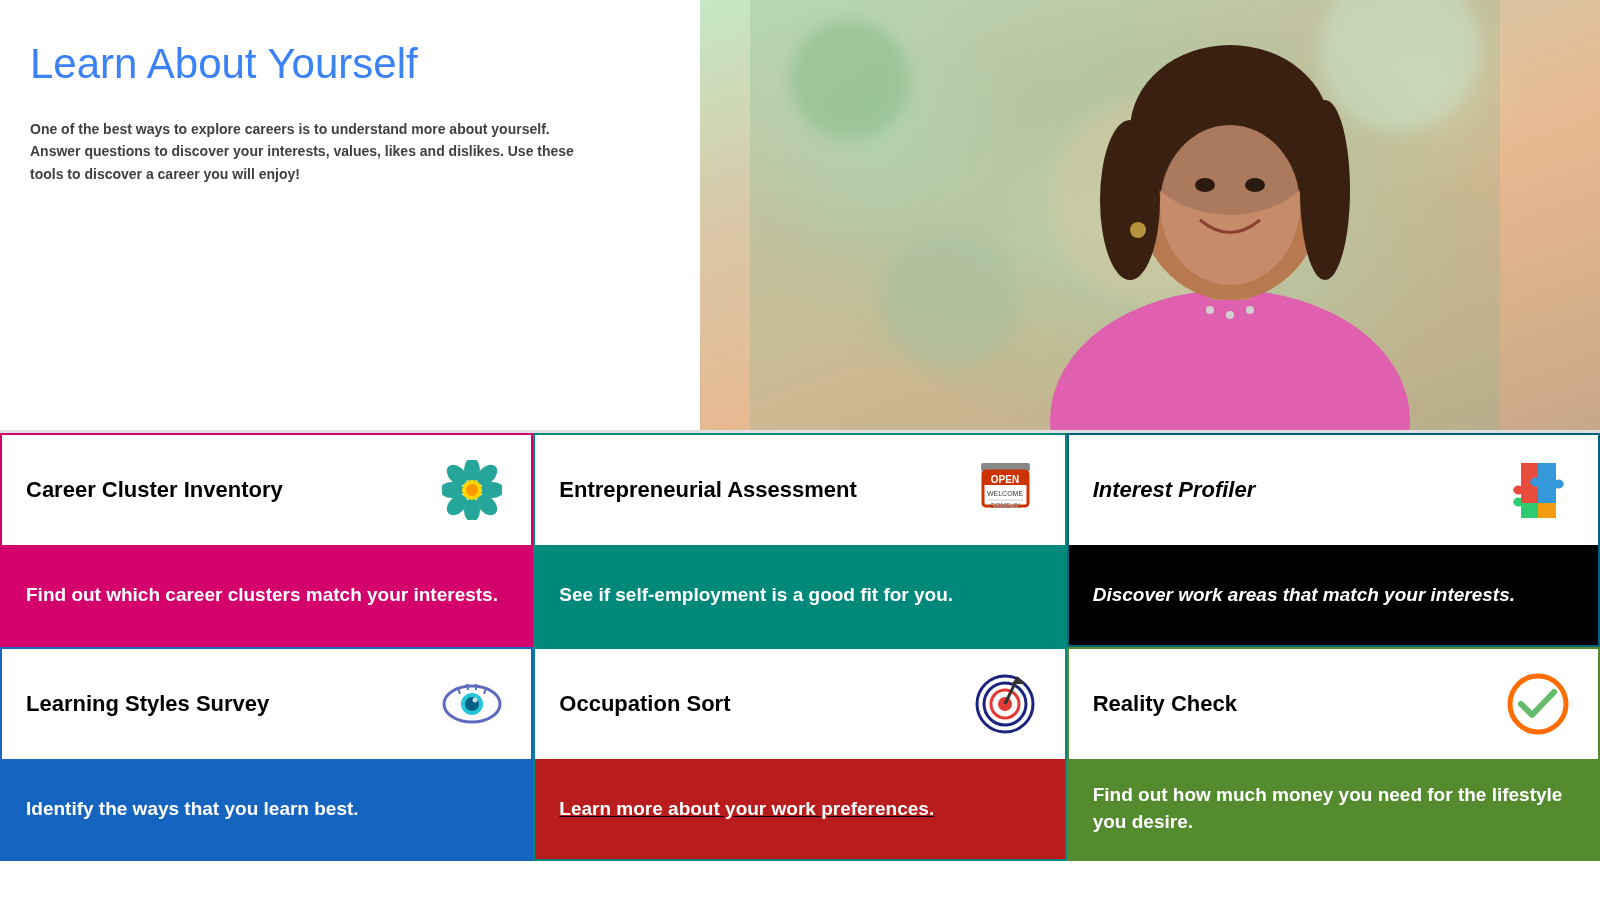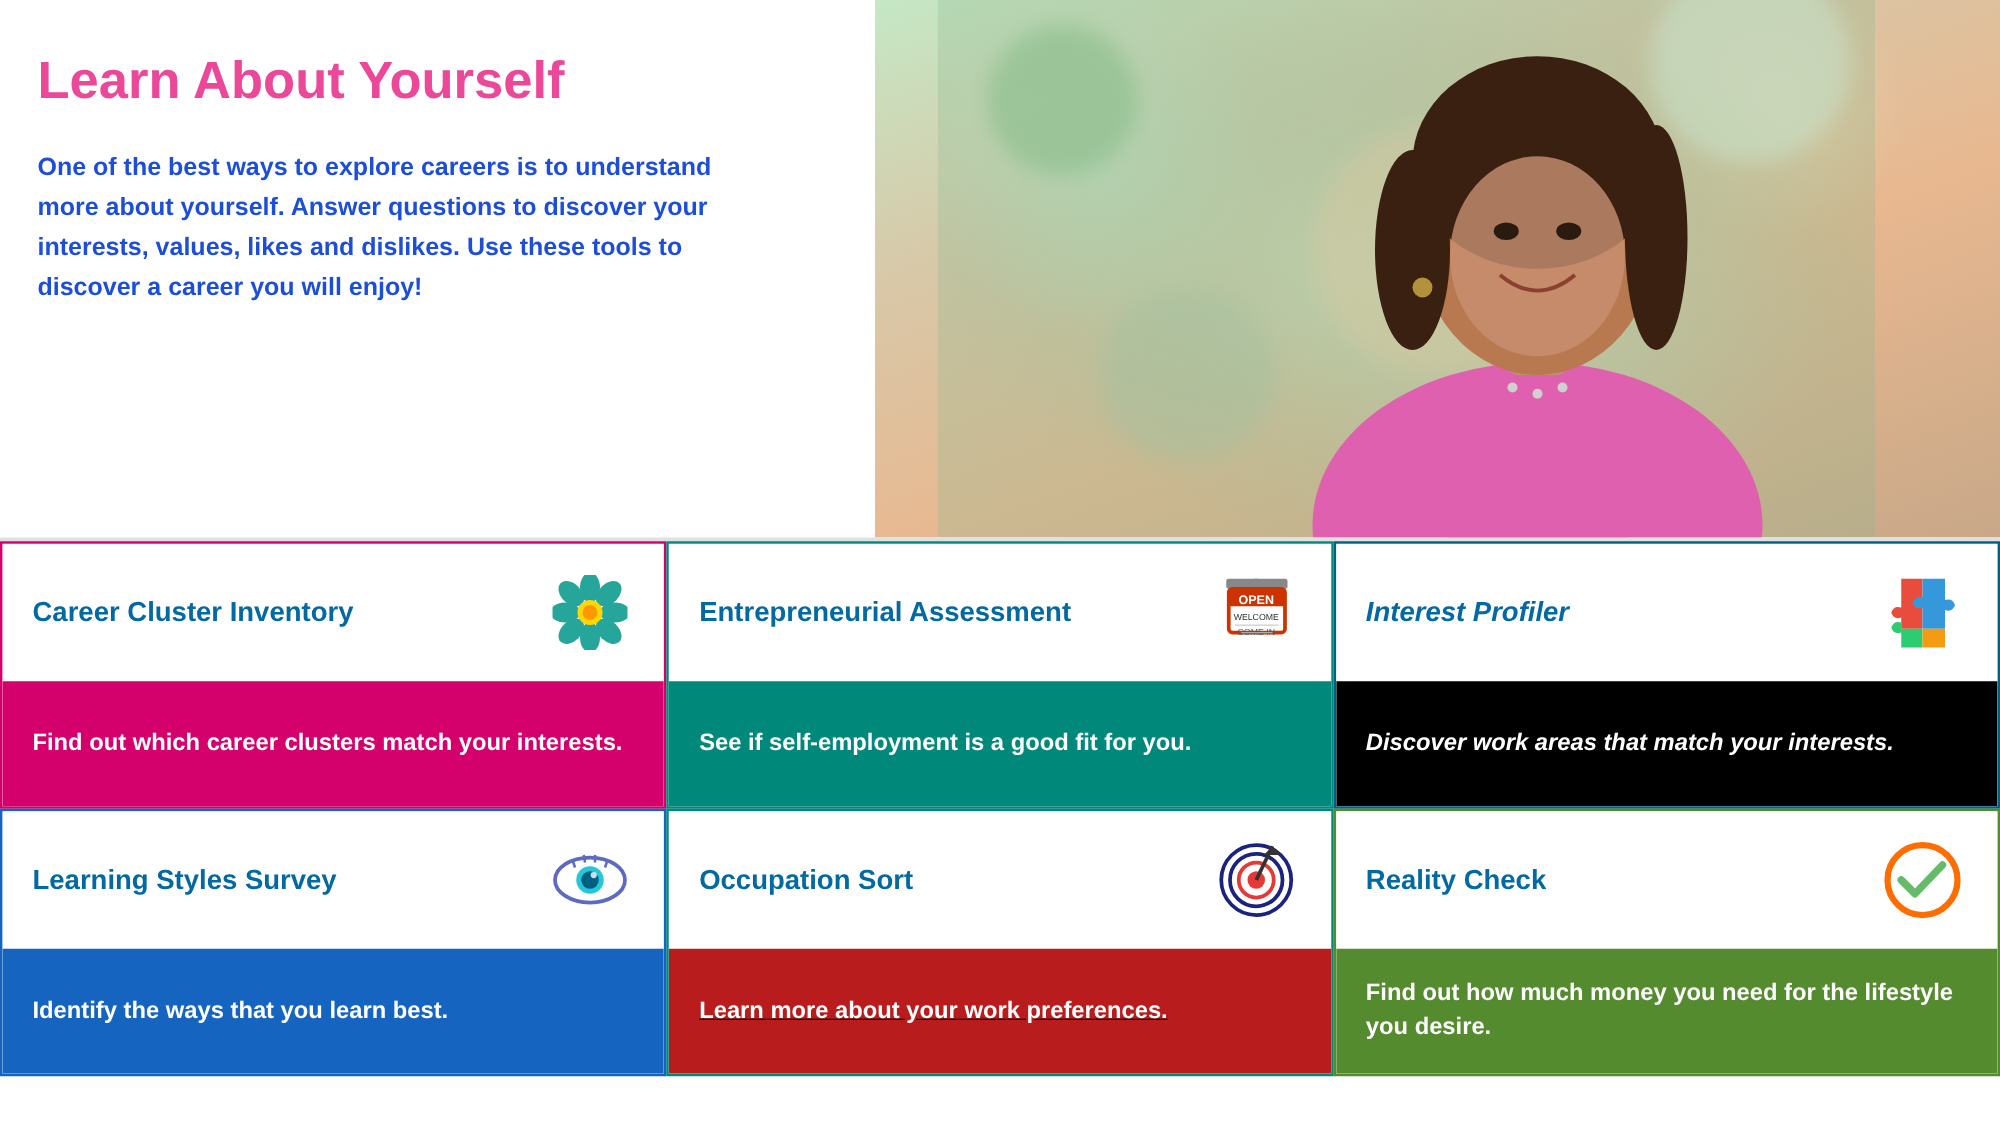--- a/index.html
+++ b/index.html
@@ -41,29 +41,29 @@
     .hero-content {
       position: absolute;
       left: 30px;
       top: 40px;
       width: 600px;
       z-index: 2;
     }
 
     .hero-title {
       font-size: 42px;
+      font-weight: 400;
+      color: #3b82f6;
+      margin-bottom: 30px;
+    }
+
+    .hero-description {
+      font-size: 14px;
       font-weight: 700;
-      color: #ec4899;
-      margin-bottom: 30px;
-    }
-
-    .hero-description {
-      font-size: 20px;
-      font-weight: 700;
-      color: #1d4ed8;
+      color: #404040;
       line-height: 1.6;
       max-width: 550px;
     }
 
     
     .cards-grid {
       display: grid;
       grid-template-columns: repeat(3, 1fr);
       grid-template-rows: repeat(2, auto);
       gap: 0;
@@ -81,21 +81,21 @@
       align-items: center;
       justify-content: space-between;
       padding: 20px 24px;
       background: #fff;
       min-height: 100px;
     }
 
     .card-title {
       font-size: 22px;
       font-weight: 700;
-      color: #0369a1;
+      color: #000000;
       flex: 1;
       padding-right: 12px;
     }
 
     .card-icon {
       width: 70px;
       height: 70px;
       display: flex;
       align-items: center;
       justify-content: center;

